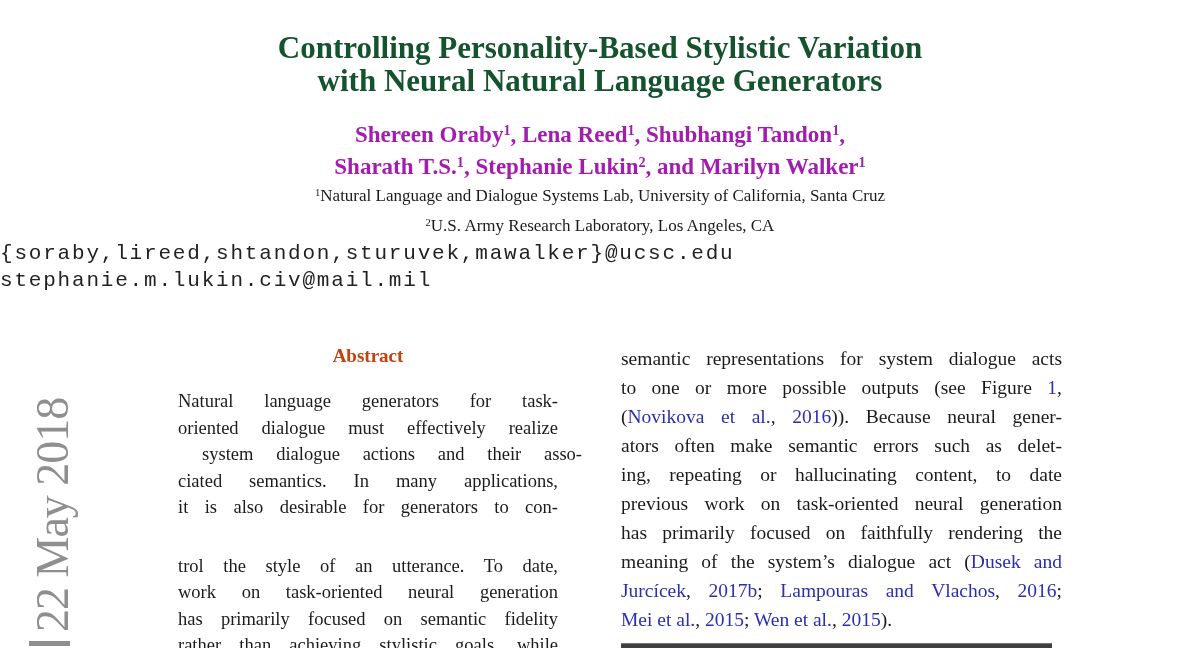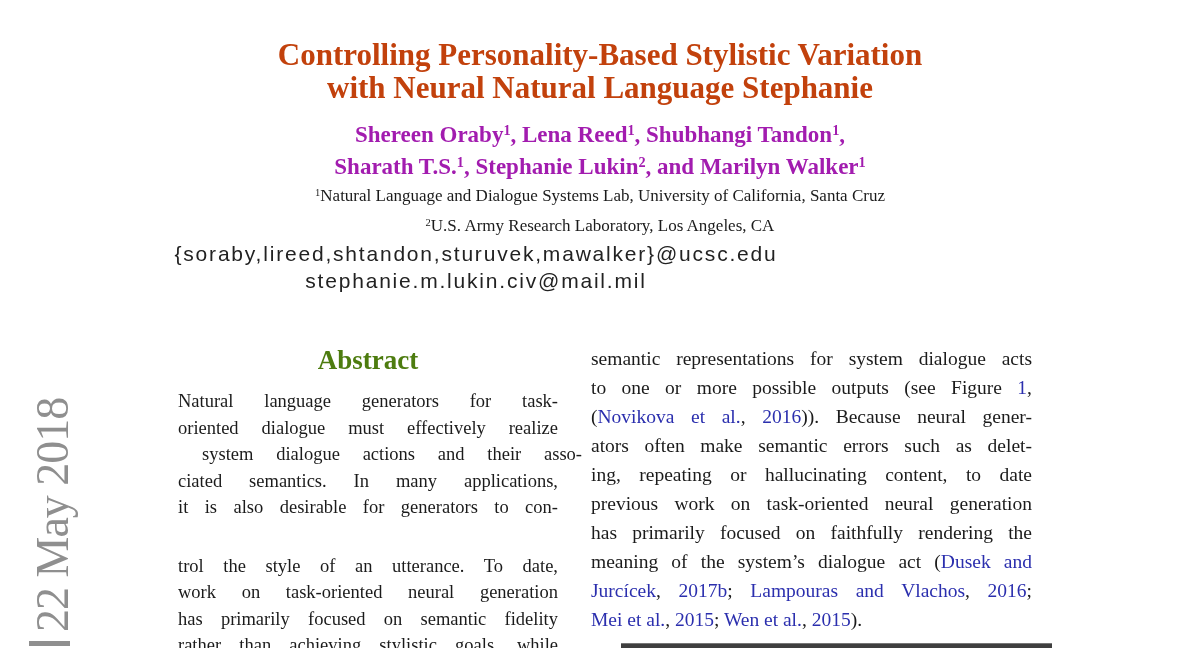--- a/index.html
+++ b/index.html
@@ -24,42 +24,42 @@
     font-size:46px;line-height:46px;letter-spacing:-1px;
     color:var(--watermark);white-space:nowrap;
   }
   .watermark-stub{
     position:absolute;left:29px;top:641px;width:41px;height:5px;
     background:var(--watermark);
   }
 
   
   .titleblock{position:absolute;left:0;top:31px;width:1200px;text-align:center;}
-  .title{font-size:31px;font-weight:bold;line-height:33px;color:#c2410c;margin:7px;}
+  .title{font-size:31px;font-weight:bold;line-height:33px;color:#14532d;margin:0;}
   .authors{position:absolute;left:0;top:120px;width:1200px;text-align:center;
     font-size:23px;font-weight:bold;line-height:30px;color:#a21caf;}
   .affils{position:absolute;left:0;top:182px;width:1200px;text-align:center;
     font-size:17px;line-height:28px;}
-  .emails{position:absolute;left:0;top:240px;width:952px;text-align:center;
-    font-family:Liberation Sans, sans-serif;font-size:21px;line-height:27px;
+  .emails{position:absolute;left:0;top:240px;width:952px;
+    font-family:Liberation Mono, monospace;font-size:21px;line-height:27px;
     letter-spacing:1.8px;color:#222;}
 
   .sup{font-size:.62em;position:relative;top:-.48em;letter-spacing:0;}
 
   
   .abstract-heading{
     position:absolute;left:178px;top:345px;width:380px;text-align:center;
-    font-size:27px;font-weight:bold;color:#4d7c0f;
+    font-size:19px;font-weight:bold;color:#c2410c;
   }
   .abstract-col{
     position:absolute;left:178px;top:388px;width:380px;
     font-size:18.5px;line-height:26.5px;
   }
   .right-col{
-    position:absolute;left:591px;top:344px;width:441px;
+    position:absolute;left:621px;top:344px;width:441px;
     font-size:19.5px;line-height:29px;
   }
   .jline{white-space:nowrap;}
   .link{color:var(--link);}
 
   .figure-top-rule{
     position:absolute;left:621px;top:643px;width:431px;height:4px;
     background:var(--rule);border-top:1px solid #777;
   }
 </style>
@@ -67,21 +67,21 @@
 <body>
 
 <div class="page">
 
   <div class="watermark">22 May 2018</div>
   <div class="watermark-stub"></div>
 
   <div class="titleblock">
     <h1 class="title">
       <div>Controlling Personality-Based Stylistic Variation</div>
-      <div>with Neural Natural Language Stephanie</div>
+      <div>with Neural Natural Language Generators</div>
     </h1>
   </div>
 
   <div class="authors">
     <div><span>Shereen Oraby</span><span class="sup">1</span><span>, Lena Reed</span><span class="sup">1</span><span>, Shubhangi Tandon</span><span class="sup">1</span><span>,</span></div>
     <div><span>Sharath T.S.</span><span class="sup">1</span><span>, Stephanie Lukin</span><span class="sup">2</span><span>, and Marilyn Walker</span><span class="sup">1</span></div>
   </div>
 
   <div class="affils">
     <div><span class="sup">1</span><span>Natural Language and Dialogue Systems Lab, University of California, Santa Cruz</span></div>

